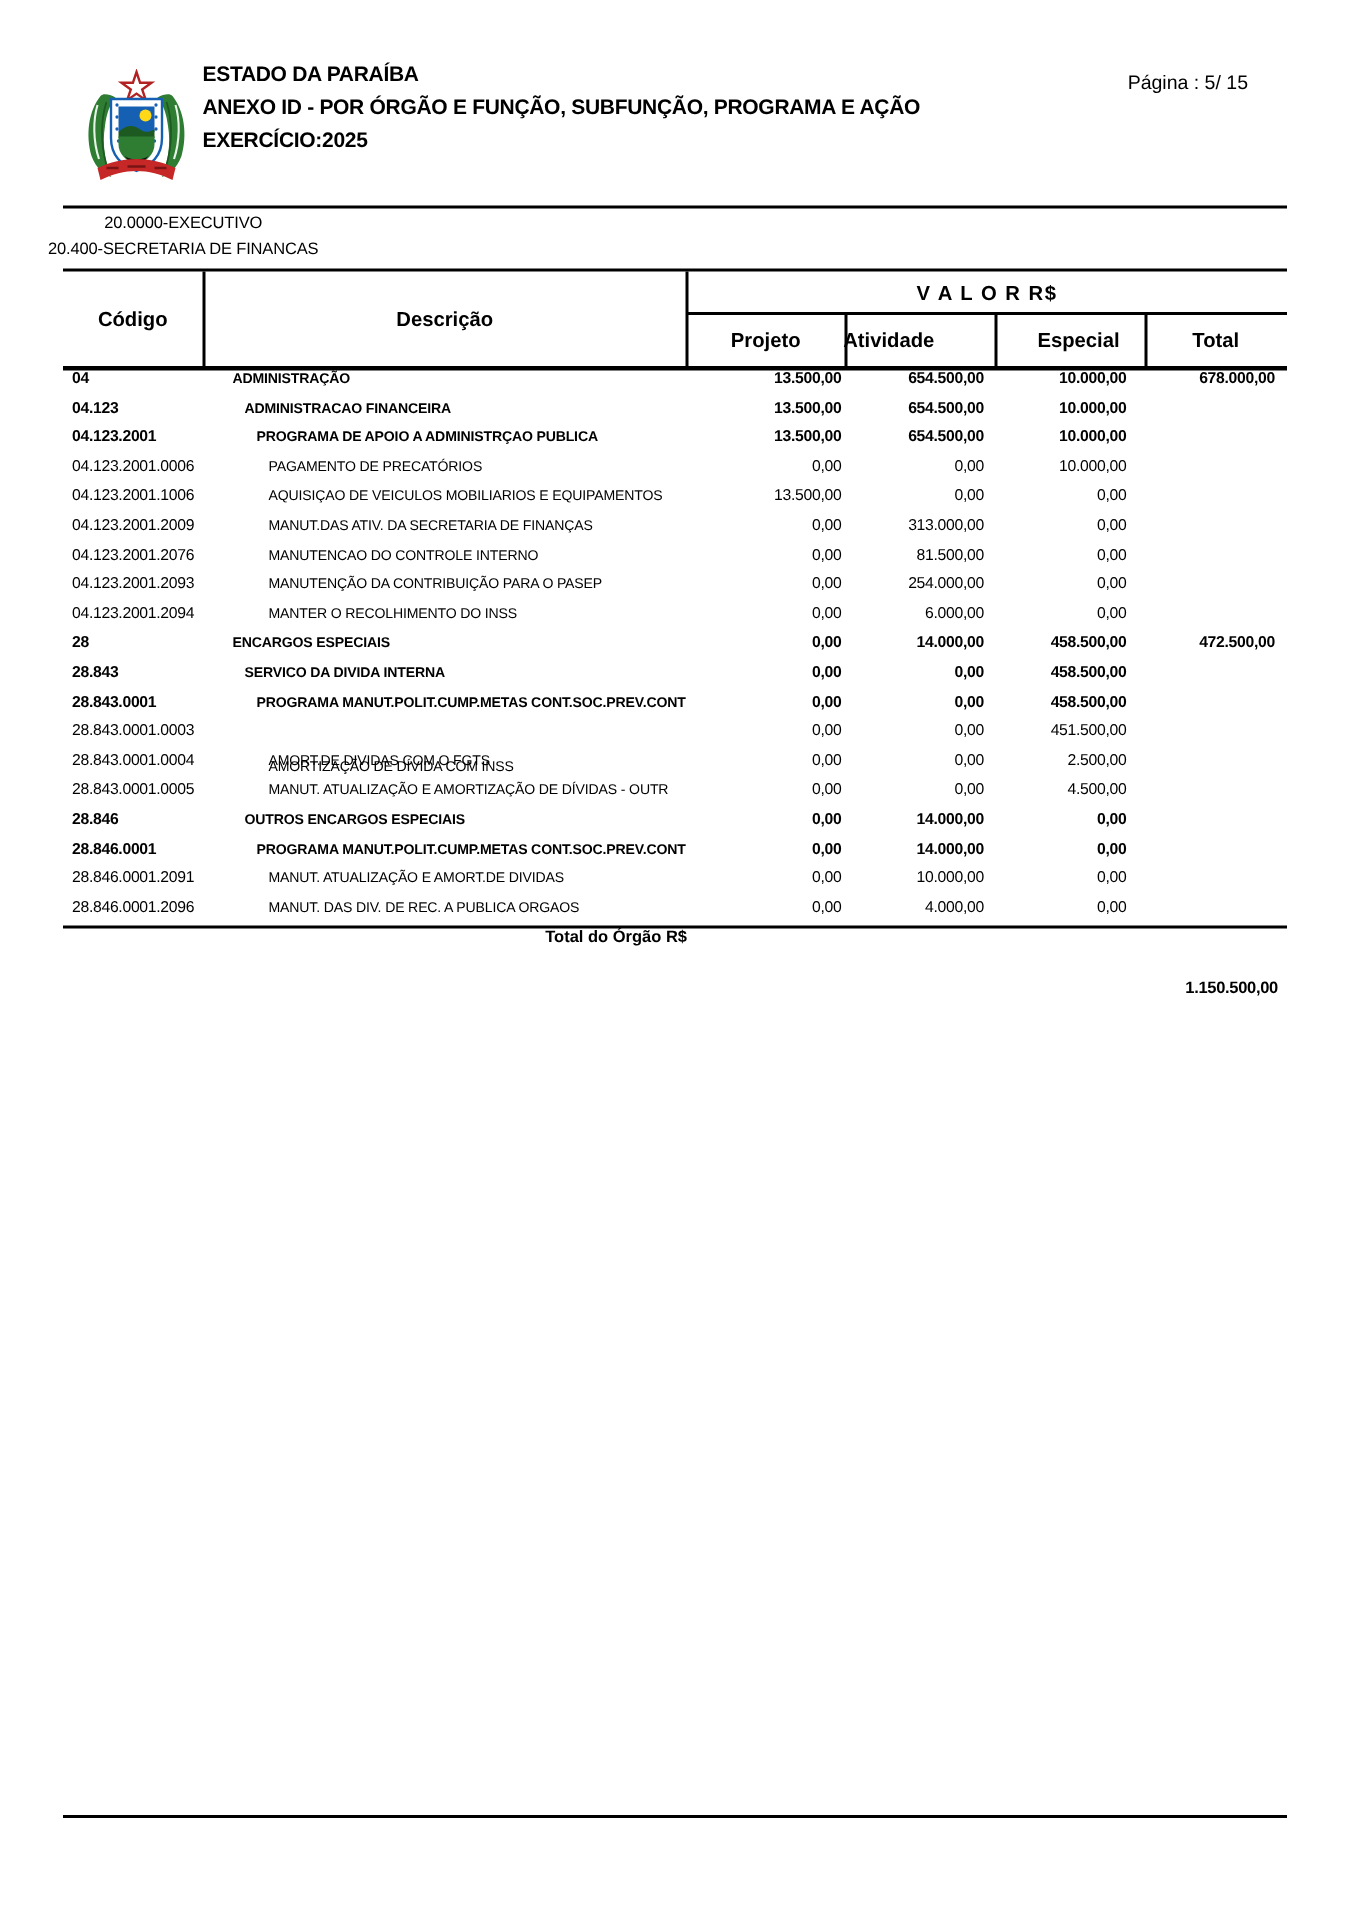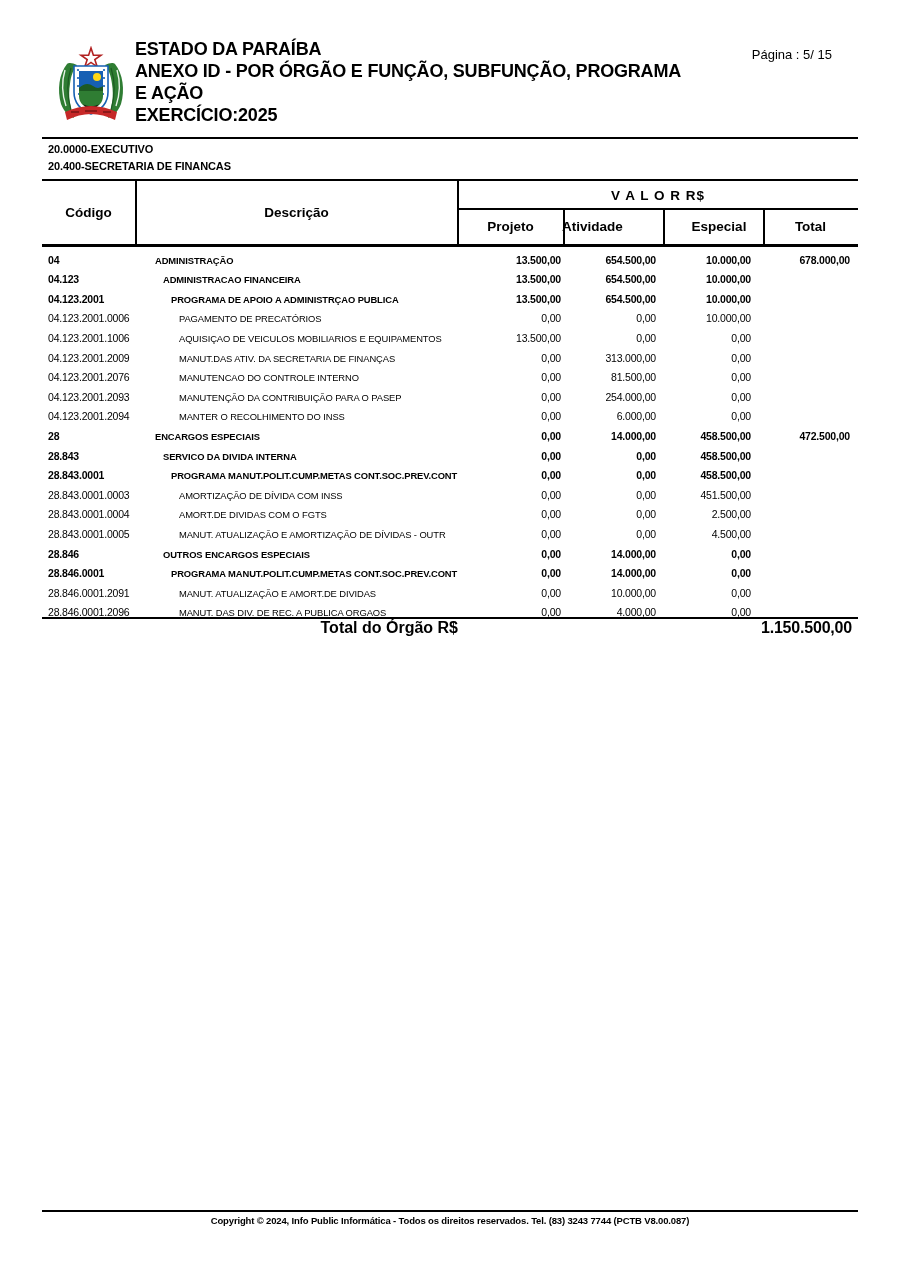--- a/index.html
+++ b/index.html
@@ -11,69 +11,69 @@
     height: 1272px;
     background: #fff;
     margin: 0 auto;
     overflow: hidden;
   }
 
   
   .logo-box { position: absolute; left: 53px; top: 46px; width: 76px; height: 82px; }
   .header-titles {
     position: absolute; left: 135px; top: 38px; width: 560px;
-    font-weight: bold; font-size: 18px; line-height: 22px; letter-spacing: -0.2px;
+    font-weight: bold; font-size: 14px; line-height: 22px; letter-spacing: -0.2px;
   }
   .page-label {
     position: absolute; right: 68px; top: 47px;
     font-size: 13px; font-weight: normal;
   }
 
   
   .hrule { position: absolute; left: 42px; width: 816px; background: #000; }
   .vrule { position: absolute; width: 1.5px; background: #000; }
 
   
   .org-unit {
-    position: absolute; left: 48px; top: 141px;
-    font-weight: bold; font-size: 11px; line-height: 17px; letter-spacing: -0.1px;
+    position: absolute; left: 32px; top: 141px;
+    font-weight: normal; font-size: 11px; line-height: 17px; letter-spacing: -0.1px; text-align: center;
   }
 
   
   .th-cell {
     position: absolute; display: flex; align-items: center; justify-content: center;
     font-weight: bold; font-size: 13.5px;
   }
   .th-codigo   { left: 42px;  top: 181px; width: 93px;  height: 63px; }
   .th-desc     { left: 135px; top: 181px; width: 323px; height: 63px; }
   .th-valor    { left: 458px; top: 181px; width: 400px; height: 28px; letter-spacing: 1px; }
   .th-projeto  { left: 458px; top: 209px; width: 105px; height: 35px; }
   .th-atividade{ left: 534px; top: 209px; width: 100px; height: 35px; padding-left: 17px; }
   .th-especial { left: 663px; top: 209px; width: 112px; height: 35px; }
   .th-total    { left: 763px; top: 209px; width: 95px;  height: 35px; }
 
   
   .tbody { position: absolute; left: 42px; top: 246px; width: 816px; }
-  .trow { display: flex; align-items: flex-end; height: 19.6px; font-size: 10.5px; }
+  .trow { display: flex; align-items: flex-start; height: 19.6px; font-size: 10.5px; }
   .trow .c-code { width: 103px; padding-left: 6px; letter-spacing: -0.2px; }
   .trow .c-desc { width: 313px; font-size: 9.4px; letter-spacing: -0.1px; white-space: nowrap; overflow: hidden; }
   .trow .num { text-align: right; letter-spacing: -0.2px; }
   .trow .c-proj { width: 105px; padding-right: 2px; }
   .trow .c-ativ { width: 100px; padding-right: 7px; }
   .trow .c-espe { width: 100px; padding-right: 12px; }
   .trow .c-tot  { width: 95px;  padding-right: 8px; }
   .trow.bold { font-weight: bold; }
 
   
   .total-row {
     position: absolute; left: 42px; top: 619px; width: 816px; height: 18px;
-    display: flex; align-items: flex-start; font-weight: bold; font-size: 16px;
+    display: flex; align-items: flex-start; font-weight: bold; font-size: 11px;
   }
   .total-row .t-label { width: 416px; text-align: right; }
-  .total-row .t-value { margin-left: auto; padding-right: 6px; text-align: right; letter-spacing: -0.2px; }
+  .total-row .t-value { margin-left: auto; padding-right: 6px; text-align: right; letter-spacing: -0.2px; margin-top: 34px; }
 
   
   .footer-text {
     position: absolute; left: 42px; top: 1215px; width: 816px;
     text-align: center; font-weight: bold; font-size: 9.5px; letter-spacing: -0.15px;
   }
 </style>
 </head>
 <body>
 
@@ -308,15 +308,14 @@
     </div>
     </div>
 
   <div class="hrule" style="top:616.5px; height:2.5px;"></div>
   <div class="total-row">
     <div class="t-label">Total do Órgão R$</div>
     <div class="t-value">1.150.500,00</div>
   </div>
 
   <div class="hrule" style="top:1210px; height:2px;"></div>
-  <div class="footer-text">Copyright © 2024, Info Public Informática - Todos os direitos reservados. Tel. (83) 3243 7744 (PCTB V8.00.087)</div>
 
 </div>
 
 </body></html>

